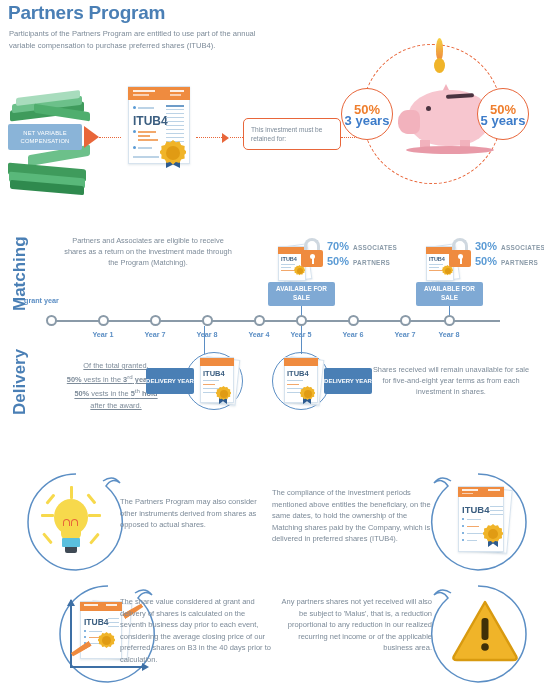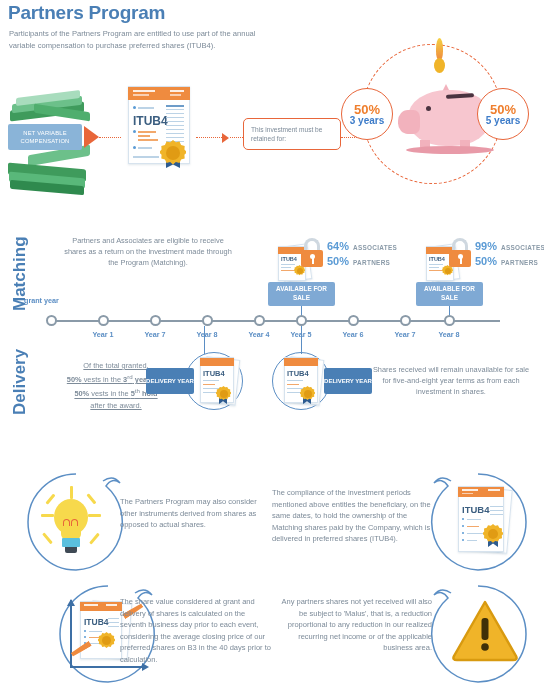--- a/index.html
+++ b/index.html
@@ -94,21 +94,21 @@
     position: absolute; border: 1.4px dashed #e8663a;
     border-radius: 50%;
   }
   .pct-circle {
     position: absolute; border: 1.6px solid #e8663a;
     border-radius: 50%; background: #ffffff;
     display: flex; flex-direction: column;
     align-items: center; justify-content: center;
   }
   .pct-circle .pct { font-size: 13px; font-weight: bold; color: #ef7f2e; line-height: 13px; }
-  .pct-circle .yr { font-size: 10px; font-weight: bold; color: #3d7cc9; line-height: 10px; }
+  .pct-circle .yr { font-size: 13px; font-weight: bold; color: #3d7cc9; line-height: 10px; }
 
   #retain-box {
     position: absolute; left: 243px; top: 118px;
     width: 98px; height: 32px;
     border: 1.3px solid #e8663a; border-radius: 5px;
     background: #ffffff; display: flex; align-items: center;
     padding-left: 7px;
   }
   #retain-box span { font-size: 6.6px; line-height: 9.5px; color: #7d8b99; }
 
@@ -325,21 +325,21 @@
   </div>
 
   <div class="lock" style="left:299px; top:238px; width:26px; height:30px;">
     <div class="shackle" style="left:5px; top:0px; width:16px; height:13px;"></div>
     <div class="bodyl" style="left:2px; top:12px; width:22px; height:17px;"></div>
     <div class="kh" style="left:11px; top:16px; width:5px; height:5px;"></div>
     <div class="ks" style="left:12.5px; top:20px; width:2.4px; height:6px;"></div>
   </div>
 
   <div class="pct-row" style="left:327px; top:240px;">
-    <span class="num">64%</span>
+    <span class="num">70%</span>
     <span class="who">ASSOCIATES</span>
   </div>
   <div class="pct-row" style="left:327px; top:255px;">
     <span class="num">50%</span>
     <span class="who">PARTNERS</span>
   </div>
 
   <div class="afs-box" style="left:268px; top:282px;">
     <span>AVAILABLE FOR SALE</span>
   </div>
@@ -360,21 +360,21 @@
   </div>
 
   <div class="lock" style="left:447px; top:238px; width:26px; height:30px;">
     <div class="shackle" style="left:5px; top:0px; width:16px; height:13px;"></div>
     <div class="bodyl" style="left:2px; top:12px; width:22px; height:17px;"></div>
     <div class="kh" style="left:11px; top:16px; width:5px; height:5px;"></div>
     <div class="ks" style="left:12.5px; top:20px; width:2.4px; height:6px;"></div>
   </div>
 
   <div class="pct-row" style="left:475px; top:240px;">
-    <span class="num">99%</span>
+    <span class="num">30%</span>
     <span class="who">ASSOCIATES</span>
   </div>
   <div class="pct-row" style="left:475px; top:255px;">
     <span class="num">50%</span>
     <span class="who">PARTNERS</span>
   </div>
 
   <div class="afs-box" style="left:416px; top:282px;">
     <span>AVAILABLE FOR SALE</span>
   </div>

